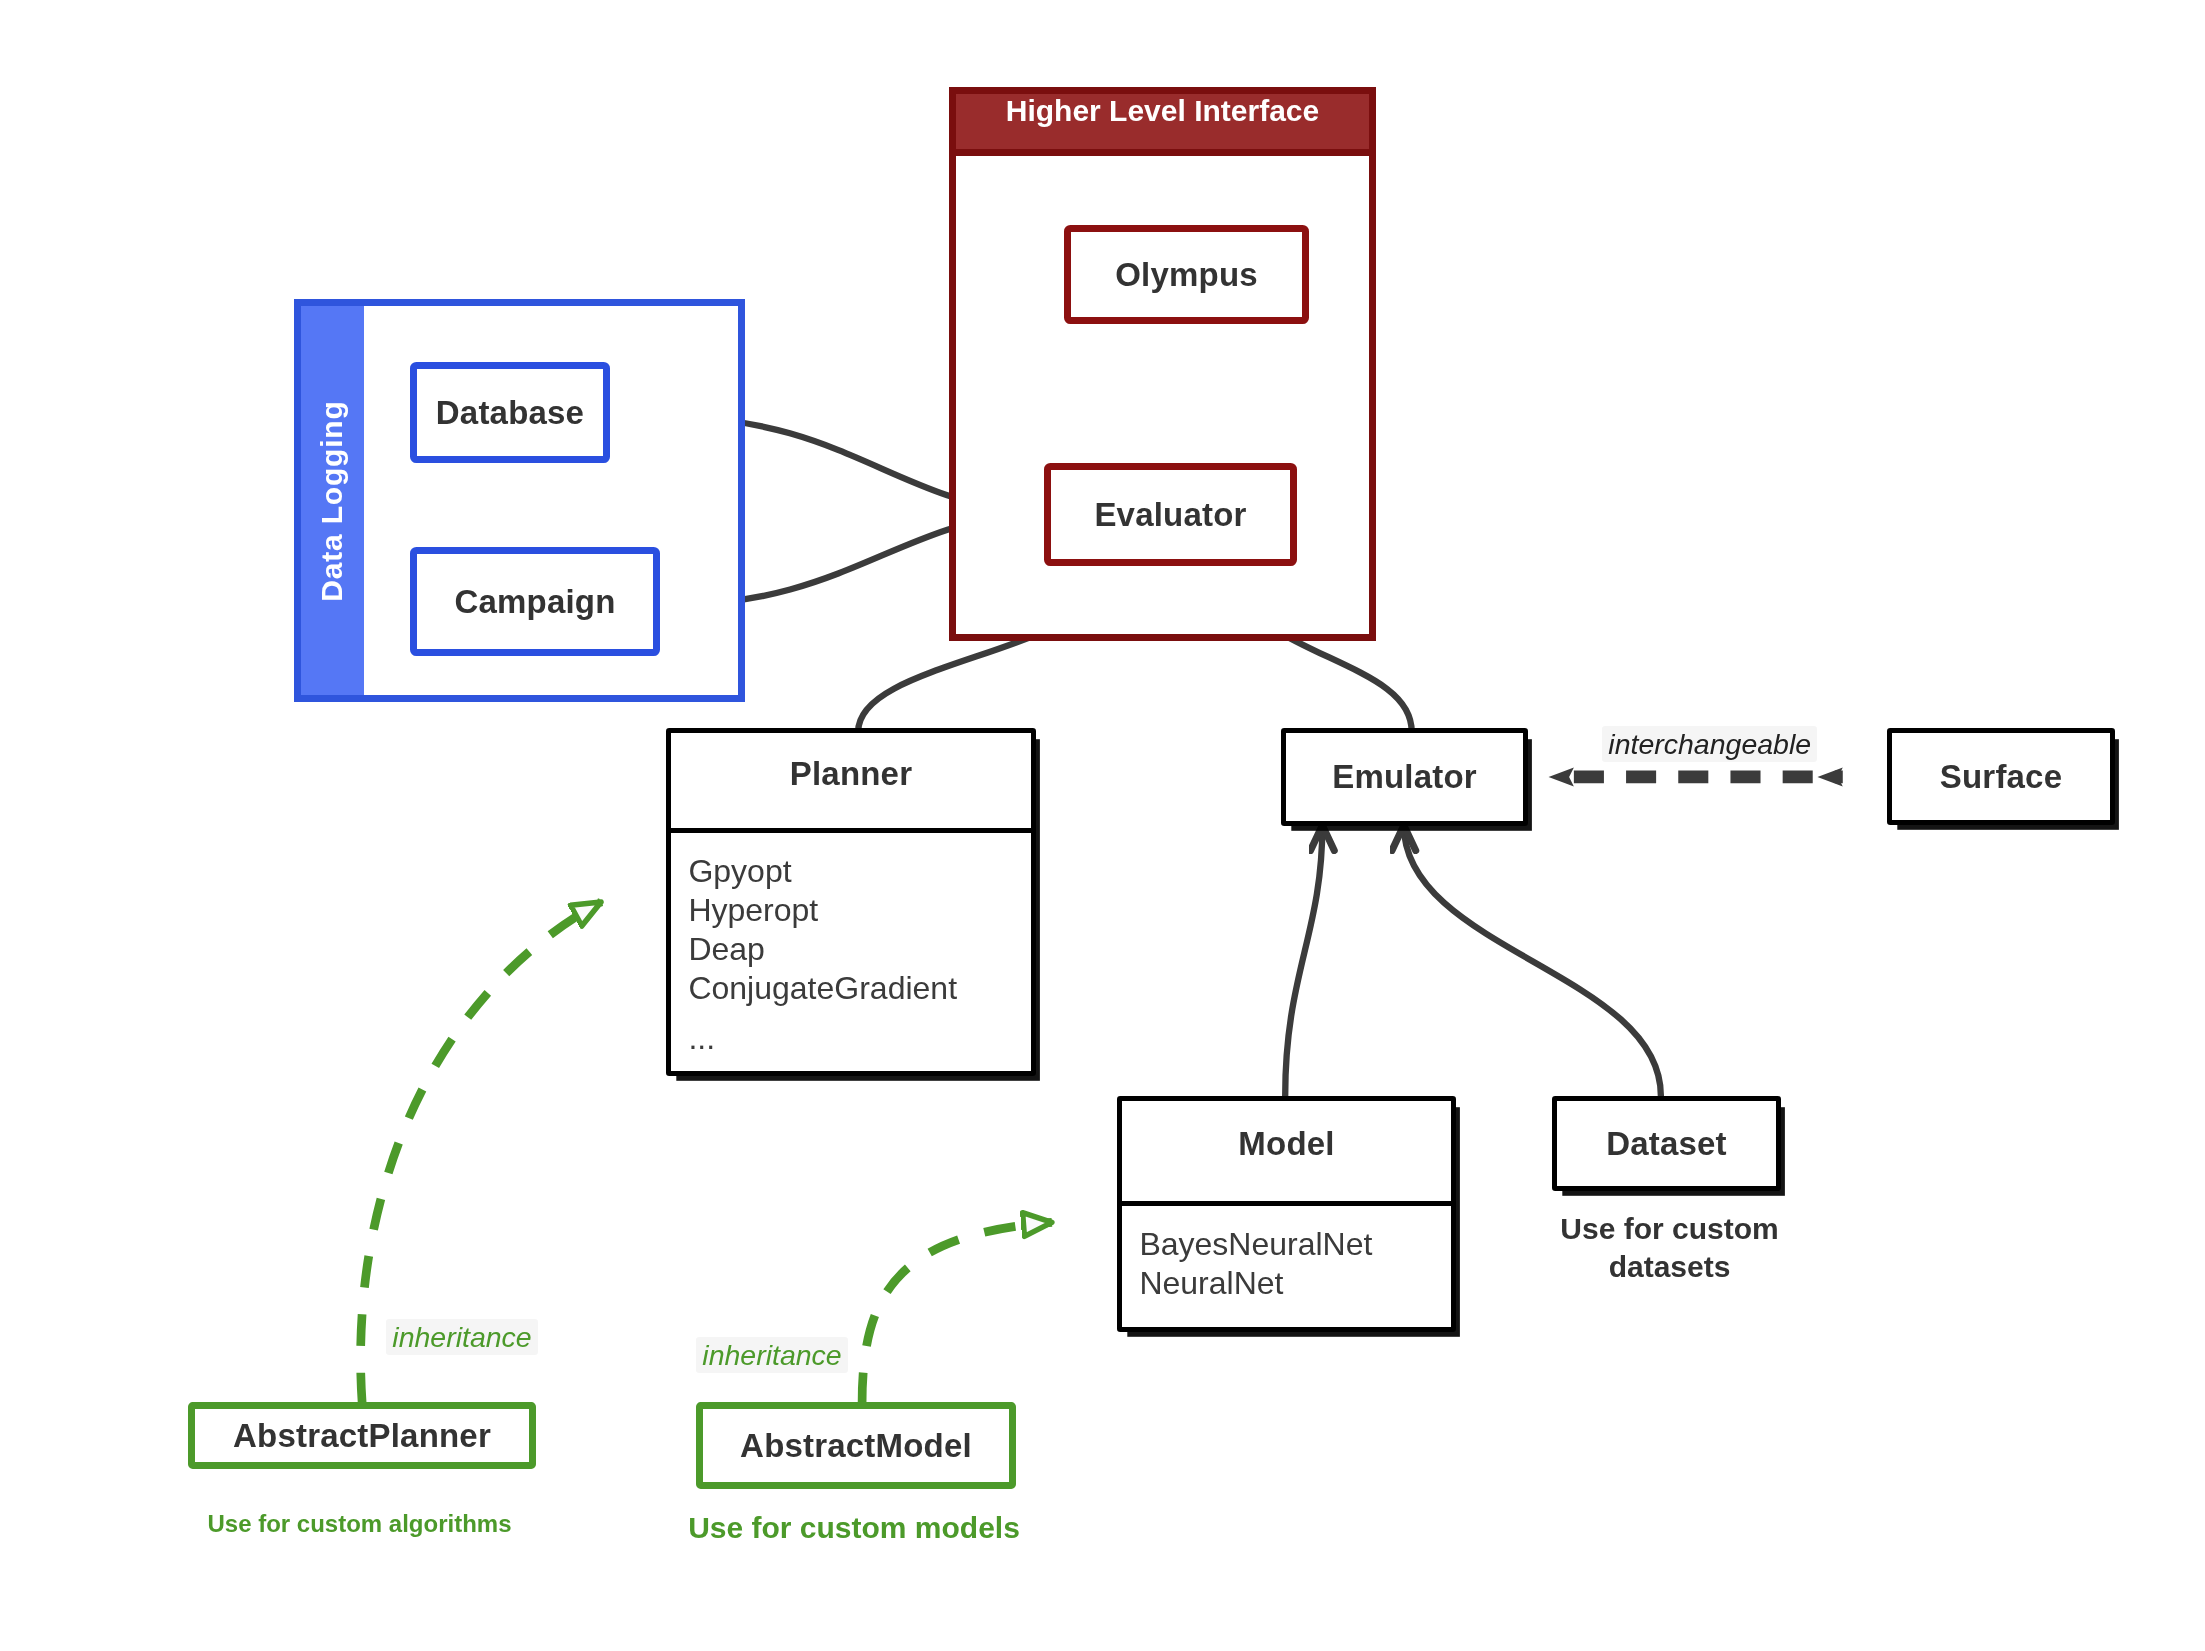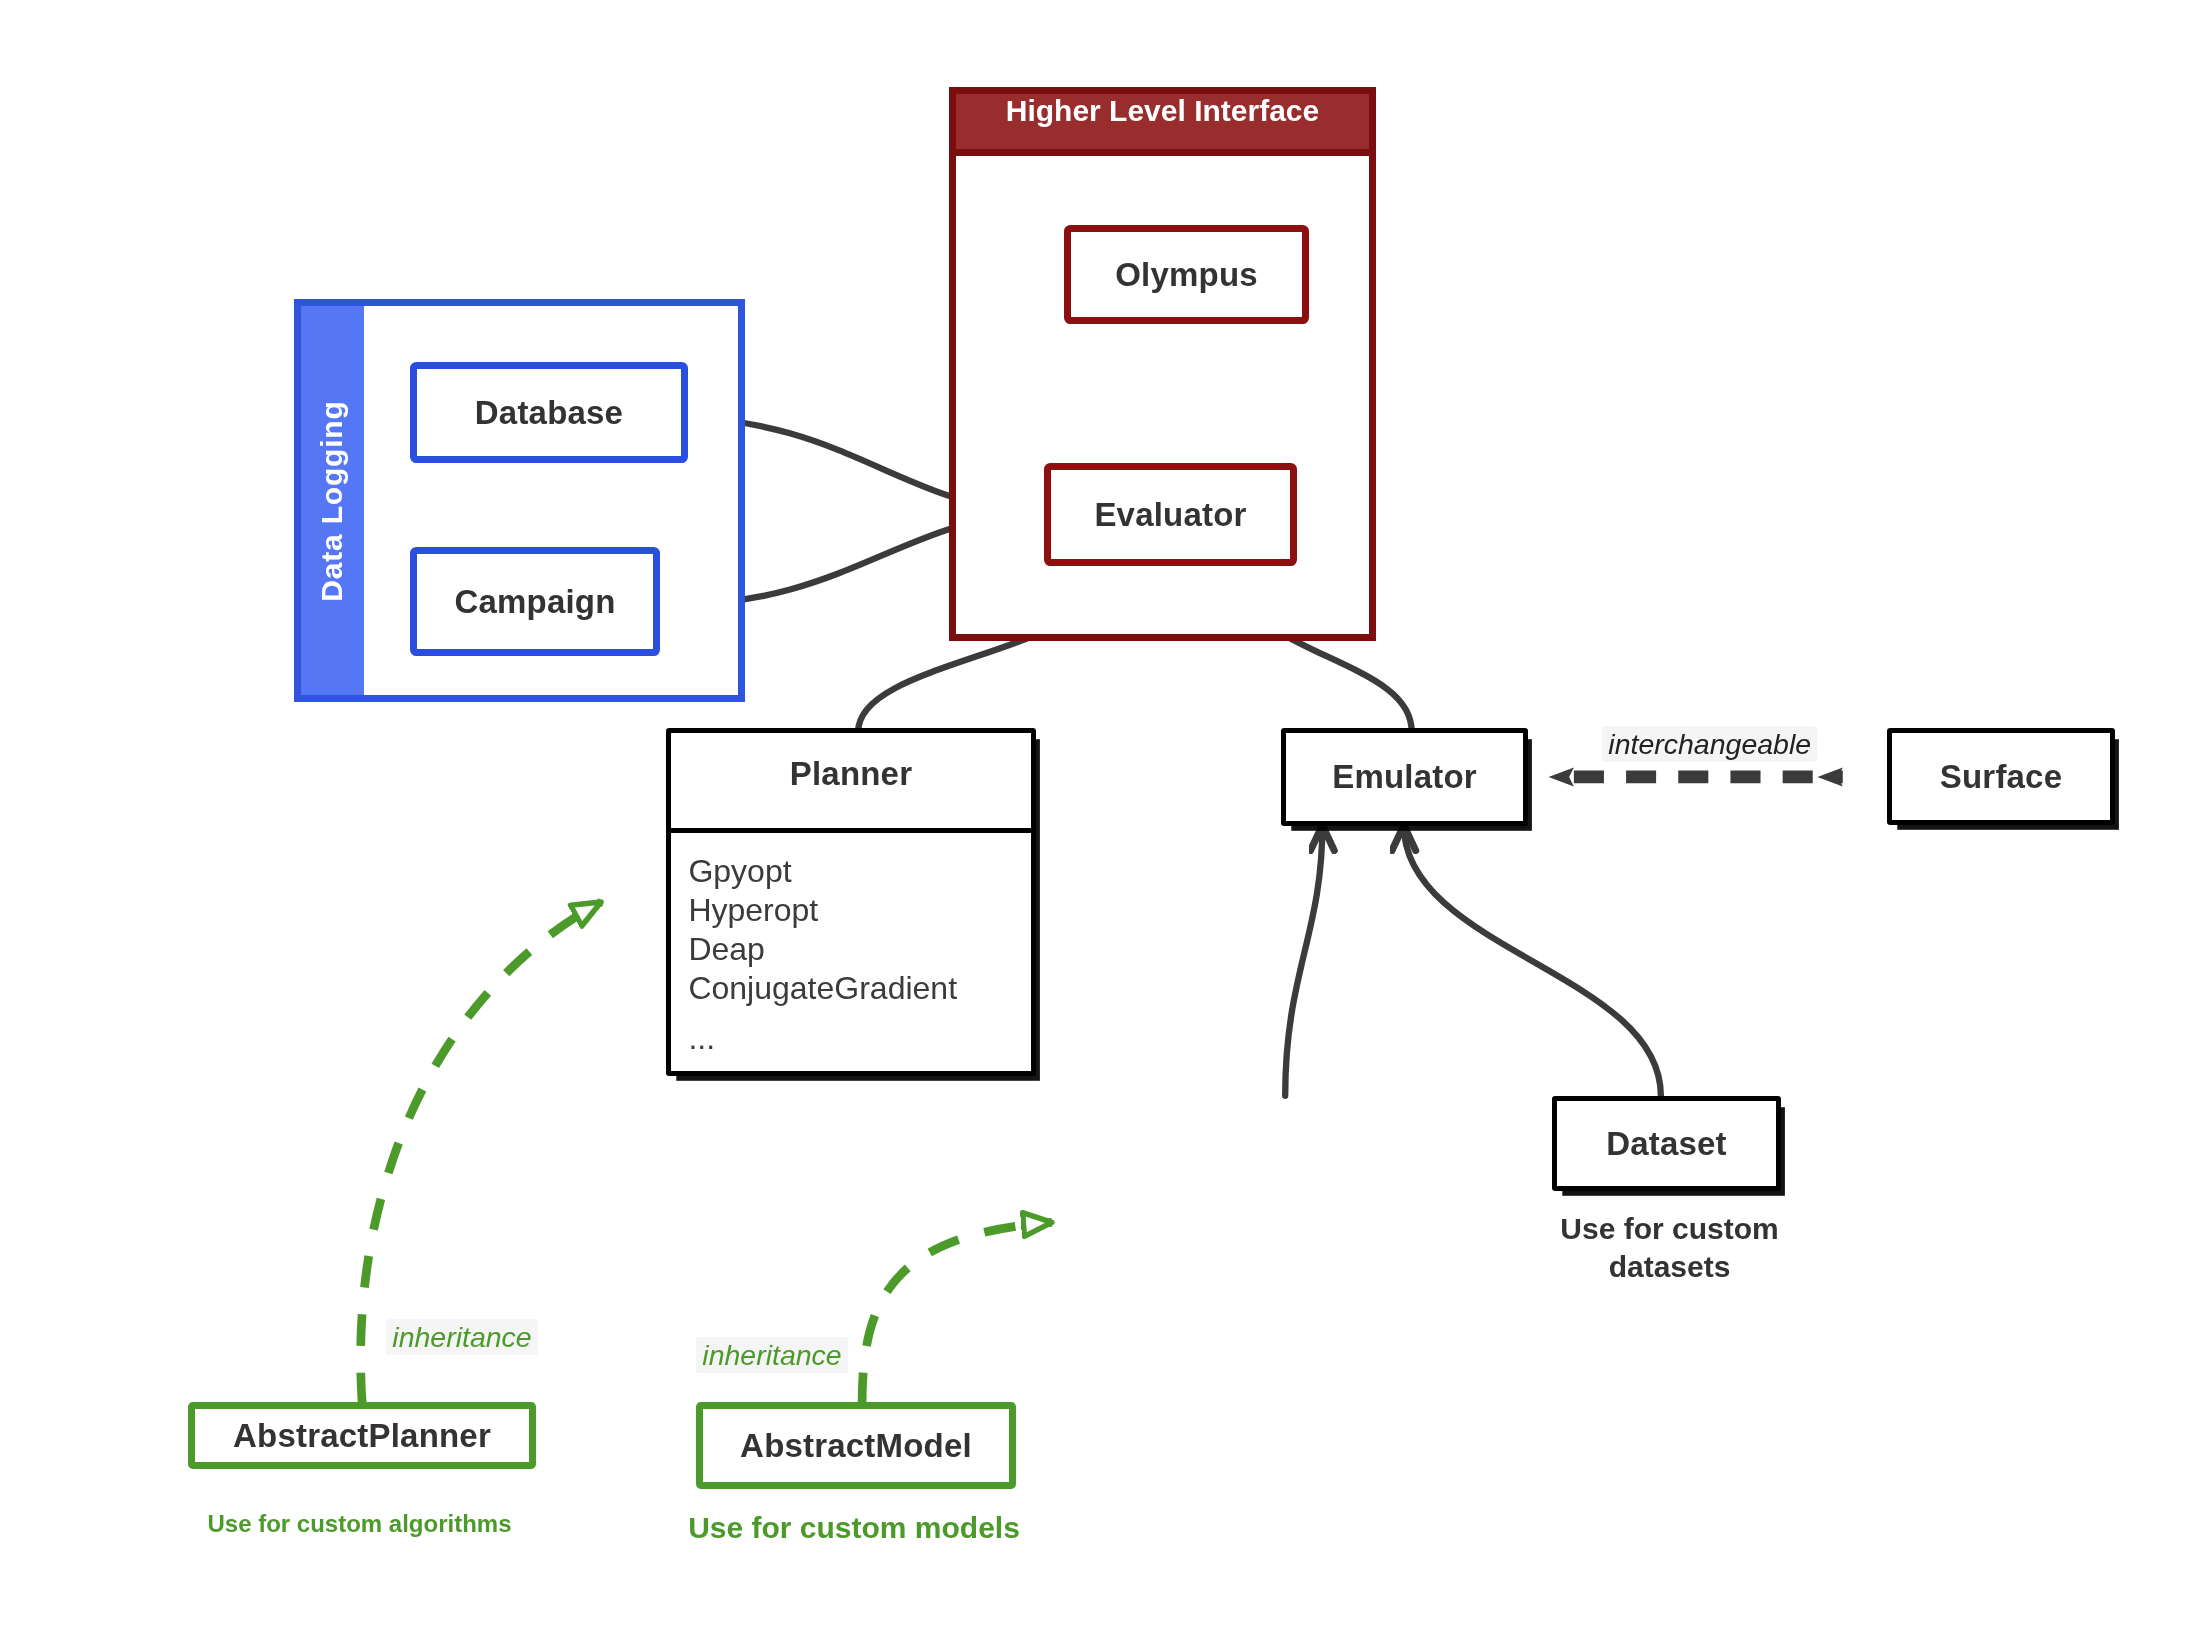--- a/index.html
+++ b/index.html
@@ -202,21 +202,21 @@
     <div class="title" style="font-size:33px;">Evaluator</div>
   </div>
 
   <div id="dl-container" style="left:294px; top:299px; width:451px; height:403px;">
     <div id="dl-sidebar">
       <div id="dl-sidebar-label">Data Logging</div>
     </div>
     <div id="dl-body"></div>
   </div>
 
-  <div class="node blue-node" style="left:410px; top:362px; width:278px; height:101px;
+  <div class="node blue-node" style="left:410px; top:362px; width:200px; height:101px;
               align-items:center; justify-content:center;">
     <div class="title" style="font-size:33px;">Database</div>
   </div>
 
   <div class="node blue-node" style="left:410px; top:547px; width:250px; height:109px;
               justify-content:center;">
     <div class="title" style="font-size:33px;">Campaign</div>
   </div>
 
   <div class="node black-node" style="left:666px; top:728px; width:370px; height:348px;">
@@ -236,20 +236,28 @@
     <div class="title" style="font-size:33px;">Emulator</div>
   </div>
 
   <div class="node black-node" style="left:1887px; top:728px; width:228px; height:97px;
               align-items:center; justify-content:center;">
     <div class="title" style="font-size:33px;">Surface</div>
   </div>
 
   <div class="edge-label dark" style="left:1602px; top:726px; font-size:28.5px;">interchangeable</div>
 
+  <div class="node black-node" style="left:1117px; top:1096px; width:339px; height:236px;">
+    <div class="title" style="font-size:33px; padding:24px 0 0 0; height:76px;">Model</div>
+    <div class="compartment-divider"></div>
+    <div class="members">
+      <div>BayesNeuralNet</div>
+      <div>NeuralNet</div>
+    </div>
+  </div>
 
   <div class="node black-node" style="left:1552px; top:1096px; width:229px; height:95px;
               align-items:center; justify-content:center;">
     <div class="title" style="font-size:33px;">Dataset</div>
   </div>
   <div class="caption dark" style="left:1535px; top:1210px; width:269px; font-size:30px; white-space:pre-line;">Use for custom
 datasets</div>
 
   <div class="node green-node" style="left:188px; top:1402px; width:348px; height:67px;
               align-items:center; justify-content:center;">

